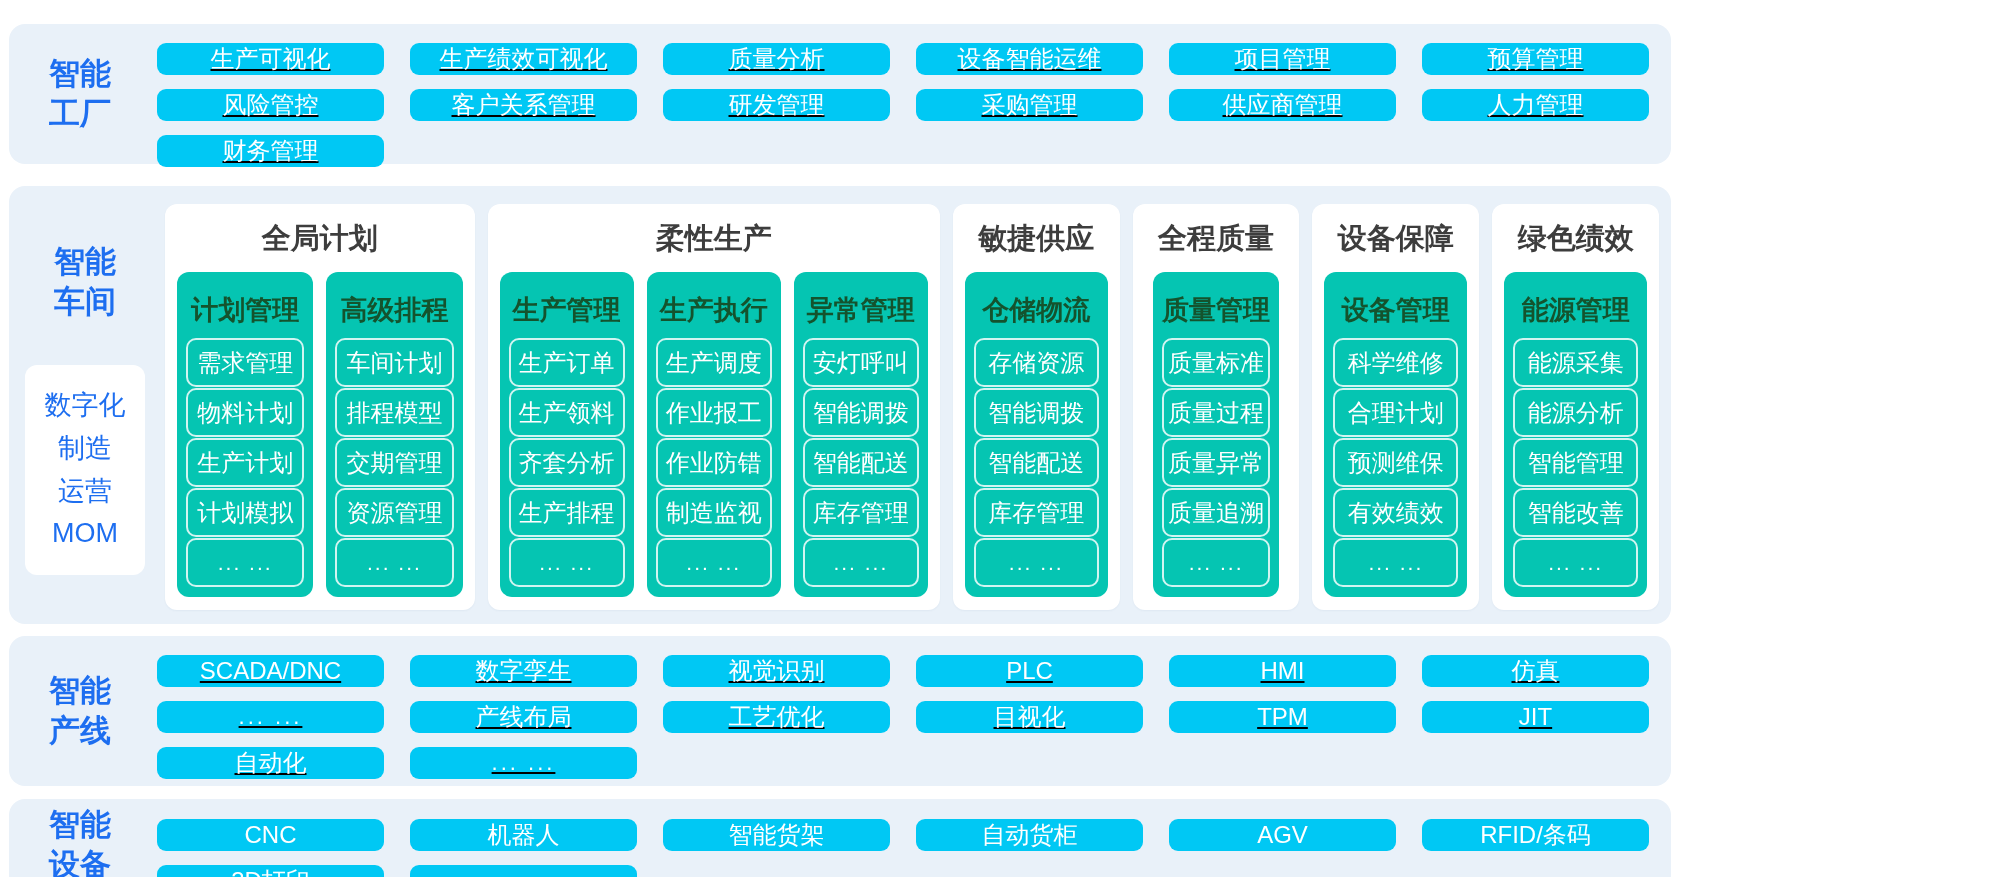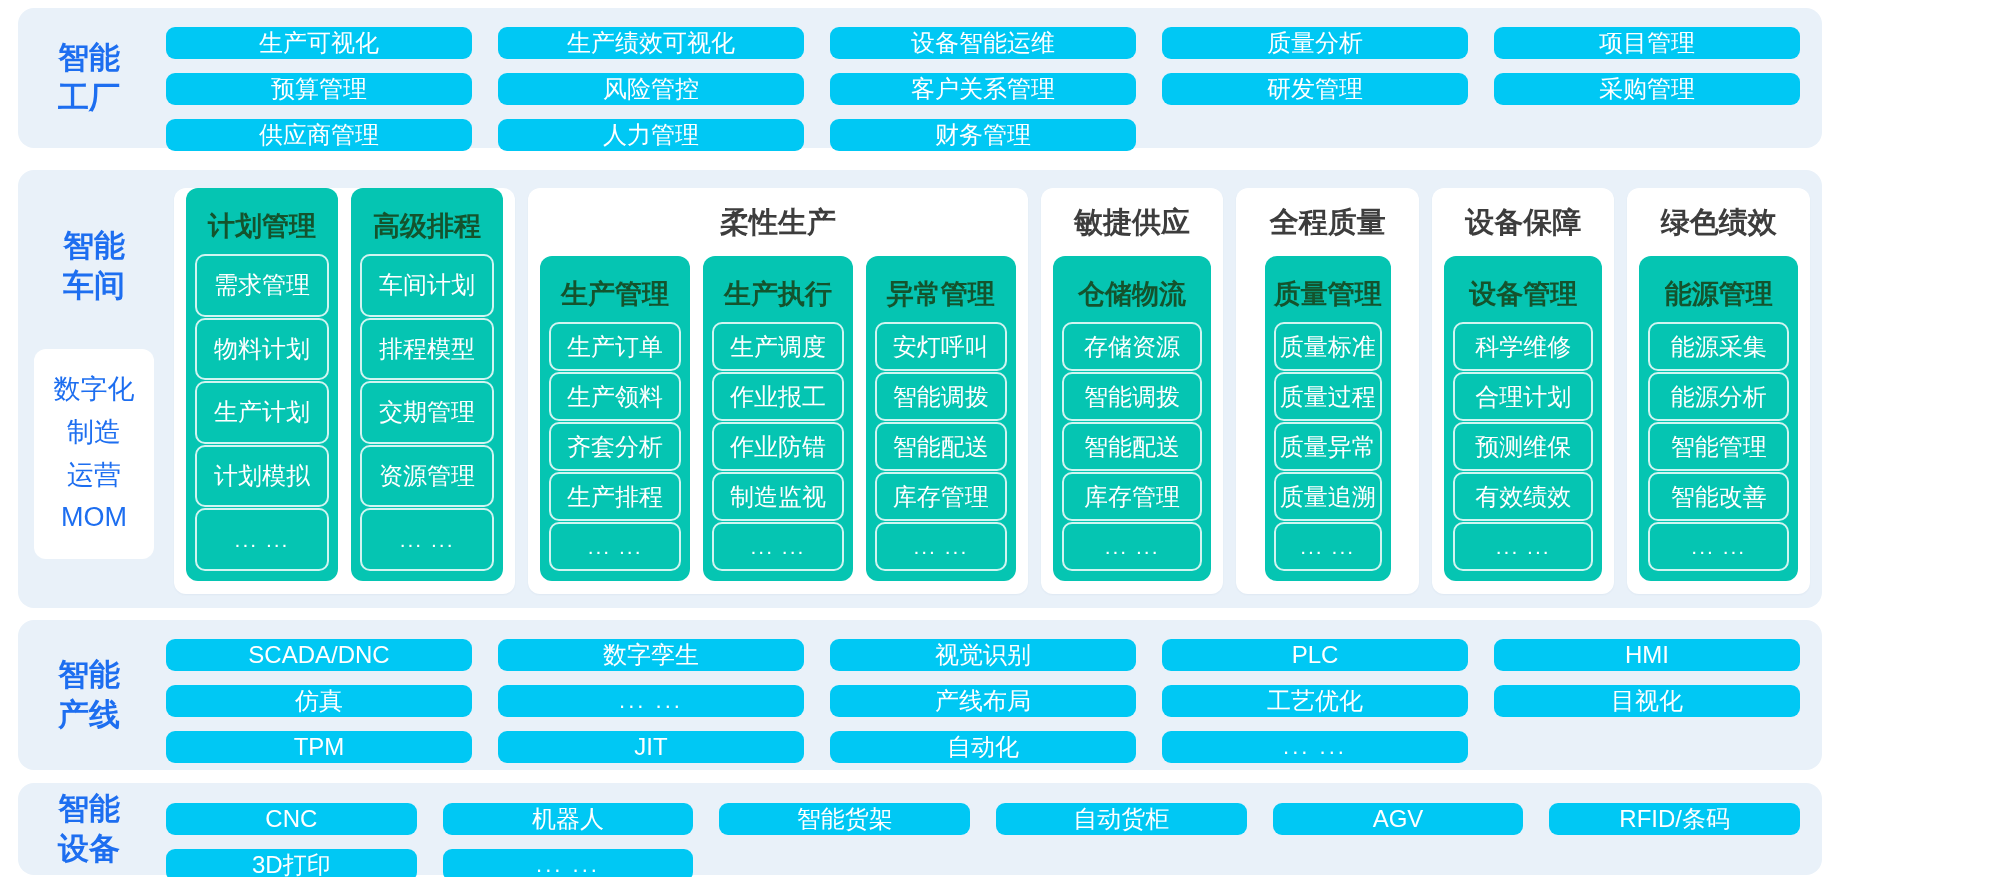--- a/index.html
+++ b/index.html
@@ -4,24 +4,25 @@
 <style>
   * { box-sizing: border-box; margin: 0; padding: 0; }
   body { background: #ffffff; font-family: "Liberation Sans", "DejaVu Sans", sans-serif; }
   #root {
     position: relative;
     width: 2009px; height: 877px;
     background: #ffffff;
     overflow: hidden;
   }
   .band {
-    position: absolute; left: 18px; width: 1804px;
+    position: absolute; left: 9px; width: 1662px;
     background: var(--band-bg, #e9f1f9);
     border-radius: 16px;
     display: flex;
+    margin-top: 16px;
   }
   #band-0 { top: 8px;   height: 140px; }
   #band-1 { top: 170px; height: 438px; }
   #band-2 { top: 620px; height: 150px; }
   #band-3 { top: 783px; height: 92px;  }
 
   .band-label {
     flex: 0 0 142px;
     display: flex; flex-direction: column;
     align-items: center; justify-content: center;
@@ -48,21 +49,21 @@
   }
 
   
   .chip-grid {
     flex: 1;
     display: grid;
     gap: 14px 26px;
     padding: 19px 22px 16px 6px;
     align-items: stretch;
   }
-  #band-0 .chip-grid, #band-2 .chip-grid { grid-template-columns: repeat(5, 1fr); }
+  #band-0 .chip-grid, #band-2 .chip-grid { grid-template-columns: repeat(6, 1fr); text-decoration: underline; }
   #band-3 .chip-grid { grid-template-columns: repeat(6, 1fr); padding: 20px 22px 20px 6px; }
   .chip {
     background: var(--chip-cyan, #00c8f4);
     border-radius: 9px;
     color: #ffffff;
     font-size: 24px;
     display: flex; align-items: center; justify-content: center;
     white-space: nowrap;
   }
   .chip.ellipsis { letter-spacing: 3px; font-size: 22px; }
@@ -121,22 +122,22 @@
 <div id="root">
 
   <section class="band" id="band-0">
     <div class="band-label">
         <span class="band-label-line">智能</span>
         <span class="band-label-line">工厂</span>
       </div>
     <div class="chip-grid">
         <div class="chip">生产可视化</div>
         <div class="chip">生产绩效可视化</div>
+        <div class="chip">质量分析</div>
         <div class="chip">设备智能运维</div>
-        <div class="chip">质量分析</div>
         <div class="chip">项目管理</div>
         <div class="chip">预算管理</div>
         <div class="chip">风险管控</div>
         <div class="chip">客户关系管理</div>
         <div class="chip">研发管理</div>
         <div class="chip">采购管理</div>
         <div class="chip">供应商管理</div>
         <div class="chip">人力管理</div>
         <div class="chip">财务管理</div>
       </div>
@@ -150,20 +151,21 @@
         </div>
       <div class="mom-box">
           <span class="mom-line">数字化</span>
           <span class="mom-line">制造</span>
           <span class="mom-line">运营</span>
           <span class="mom-line">MOM</span>
         </div>
     </div>
     <div class="groups">
         <div class="group" style="flex: 2 1 0%;">
+          <div class="group-title">全局计划</div>
           <div class="group-cols">
             <div class="tcol">
               <div class="tcol-header">计划管理</div>
               <div class="tcol-items">
                 <div class="titem">需求管理</div>
                 <div class="titem">物料计划</div>
                 <div class="titem">生产计划</div>
                 <div class="titem">计划模拟</div>
                 <div class="titem ellipsis">... ...</div>
               </div>

